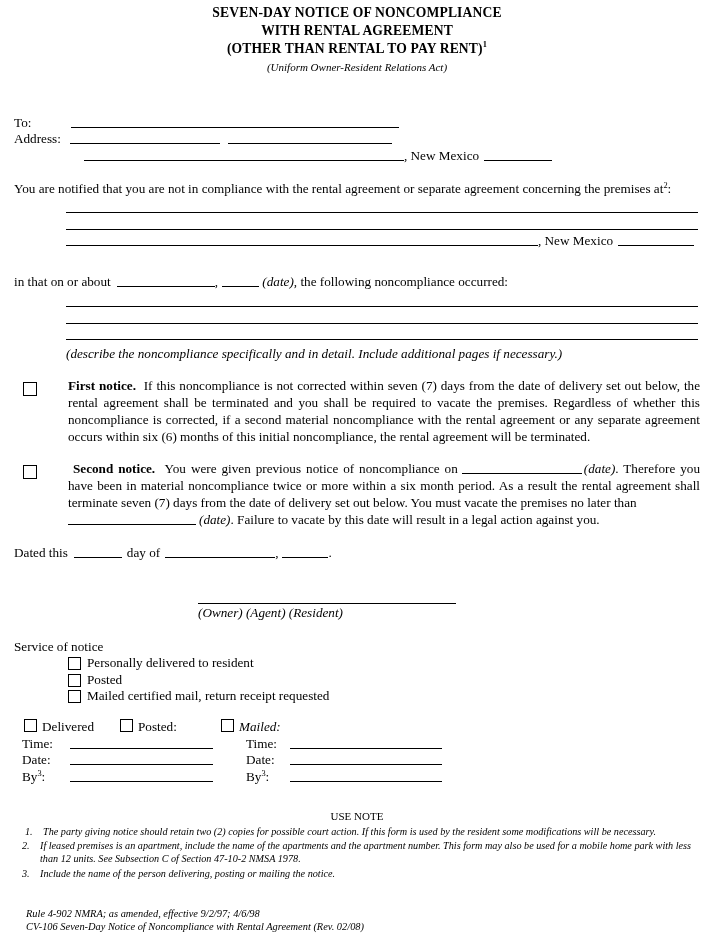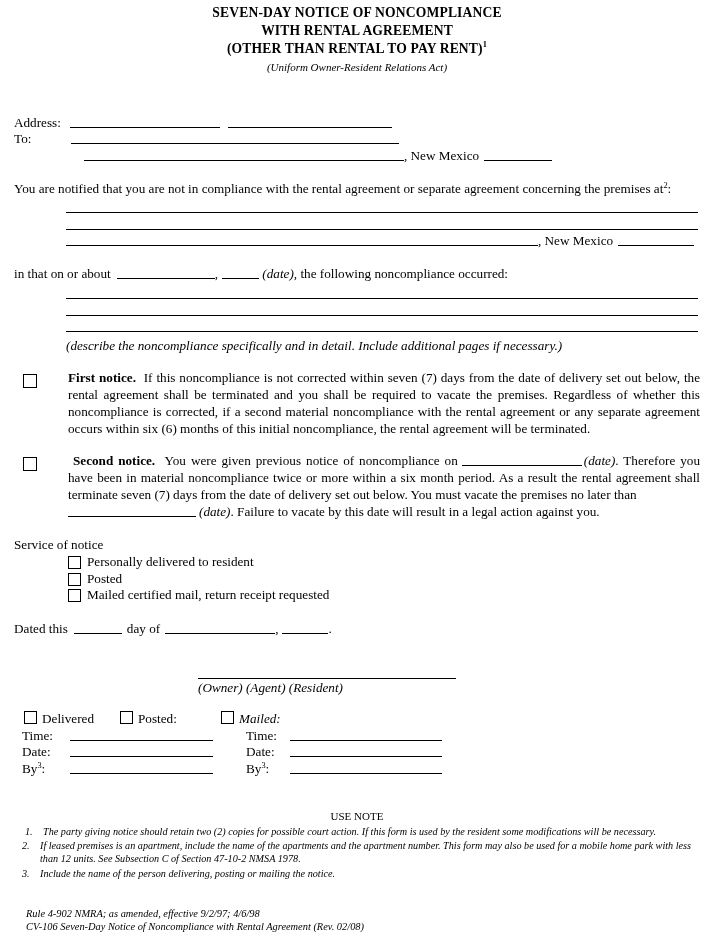--- a/index.html
+++ b/index.html
@@ -130,26 +130,26 @@
 
   <div class="title-block">
     <div class="title-line">SEVEN-DAY NOTICE OF NONCOMPLIANCE</div>
     <div class="title-line">WITH RENTAL AGREEMENT</div>
     <div class="title-line"><span>(OTHER THAN RENTAL TO PAY RENT)</span><sup>1</sup></div>
     <div class="title-sub">(Uniform Owner-Resident Relations Act)</div>
   </div>
 
   <div class="toblock">
     <div class="torow">
+      <span class="lbl">To:</span>
+      <span class="bl" style="width:328px; margin-left:36px;"></span>
+    </div>
+    <div class="torow">
       <span class="lbl">Address:</span>
       <span class="bl" style="width:150px; margin-left:6px;"></span><span class="bl" style="width:164px; margin-left:8px;"></span>
-    </div>
-    <div class="torow">
-      <span class="lbl">To:</span>
-      <span class="bl" style="width:328px; margin-left:36px;"></span>
     </div>
     <div class="torow" style="padding-left:70px;">
       <span class="bl" style="width:320px;"></span><span>, New Mexico</span><span class="bl" style="width:68px; margin-left:5px;"></span>
     </div>
   </div>
 
   <div style="margin-top:17px;">
     <p class="body"><span>You are notified that you are not in compliance with the rental agreement or separate agreement concerning the premises at</span><sup>2</sup><span>:</span></p>
     <div style="padding-left:52px; margin-top:2px;">
       <div class="torow">
@@ -157,21 +157,21 @@
       </div>
       <div class="torow">
         <span class="bl" style="width:632px;"></span>
       </div>
       <div class="torow">
         <span class="bl" style="width:472px;"></span><span>, New Mexico</span><span class="bl" style="width:76px; margin-left:5px;"></span>
       </div>
     </div>
   </div>
 
-  <div style="margin-top:16px;">
+  <div style="margin-top:24px;">
     <div class="torow">
       <span>in that on or about</span><span class="bl" style="width:98px; margin-left:6px;"></span><span>,</span><span class="bl" style="width:37px; margin-left:4px;"></span> <span style="font-style:italic;">(date)</span><span>, the following noncompliance occurred:</span>
     </div>
     <div style="padding-left:52px; margin-top:4px;">
       <div class="torow">
         <span class="bl" style="width:632px;"></span>
       </div>
       <div class="torow">
         <span class="bl" style="width:632px;"></span>
       </div>
@@ -183,48 +183,48 @@
   </div>
 
   <div class="notice" style="margin-top:16px;">
     <div class="cbox"></div>
     <p><b>First notice.</b>&nbsp; <span>If this noncompliance is not corrected within seven (7) days from the date of delivery set out below, the rental agreement shall be terminated and you shall be required to vacate the premises.  Regardless of whether this noncompliance is corrected, if a second material noncompliance with the rental agreement or any separate agreement occurs within six (6) months of this initial noncompliance, the rental agreement will be terminated.</span></p>
   </div>
 
   <div class="notice" style="margin-top:16px;">
     <div class="cbox"></div>
     <p>&nbsp;<b>Second notice.</b>&nbsp; <span>You were given previous notice of noncompliance on</span><span class="bl" style="width:120px; margin-left:4px; margin-right:2px;"></span><span style="font-style:italic;">(date)</span><span>.  Therefore you have been in material noncompliance twice or more within a six month period.  As a result the rental agreement shall terminate seven (7) days from the date of delivery set out below.  You must vacate the premises no later than</span><br><span class="bl" style="width:128px; margin-right:3px;"></span><span style="font-style:italic;">(date)</span><span>.  Failure to vacate by this date will result in a legal action against you.</span></p>
+  </div>
+
+  <div style="margin-top:17px;">
+    <div class="torow">
+      <span>Dated this</span><span class="bl" style="width:48px; margin-left:6px; margin-right:5px;"></span><span>day of</span><span class="bl" style="width:110px; margin-left:5px;"></span><span>,</span><span class="bl" style="width:46px; margin-left:4px;"></span><span>.</span>
+    </div>
+    <div style="padding-left:184px; margin-top:26px;">
+      <div style="width:258px; border-bottom:1px solid #000; height:16px;"></div>
+      <div style="font-style:italic; margin-top:1px;">(Owner) (Agent) (Resident)</div>
+    </div>
   </div>
 
   <div style="margin-top:17px;">
     <div>Service of notice</div>
     <div class="svc-row">
       <span class="cb-sm"></span>
       <span class="txt">Personally delivered to resident</span>
     </div>
     <div class="svc-row">
       <span class="cb-sm"></span>
       <span class="txt">Posted</span>
     </div>
     <div class="svc-row">
       <span class="cb-sm"></span>
       <span class="txt">Mailed certified mail, return receipt requested</span>
     </div>
   </div>
 
-  <div style="margin-top:17px;">
-    <div class="torow">
-      <span>Dated this</span><span class="bl" style="width:48px; margin-left:6px; margin-right:5px;"></span><span>day of</span><span class="bl" style="width:110px; margin-left:5px;"></span><span>,</span><span class="bl" style="width:46px; margin-left:4px;"></span><span>.</span>
-    </div>
-    <div style="padding-left:184px; margin-top:26px;">
-      <div style="width:258px; border-bottom:1px solid #000; height:16px;"></div>
-      <div style="font-style:italic; margin-top:1px;">(Owner) (Agent) (Resident)</div>
-    </div>
-  </div>
-
   <div class="dpm" style="margin-top:14px;">
 
     <div class="col" style="left:10px; top:0;">
       <span class="cb-inline"></span><span>Delivered</span>
     </div>
     <div class="col" style="left:106px; top:0;">
       <span class="cb-inline"></span><span>Posted:</span>
     </div>
     <div class="col" style="left:207px; top:0;font-style:italic;">
       <span class="cb-inline"></span><span>Mailed:</span>

